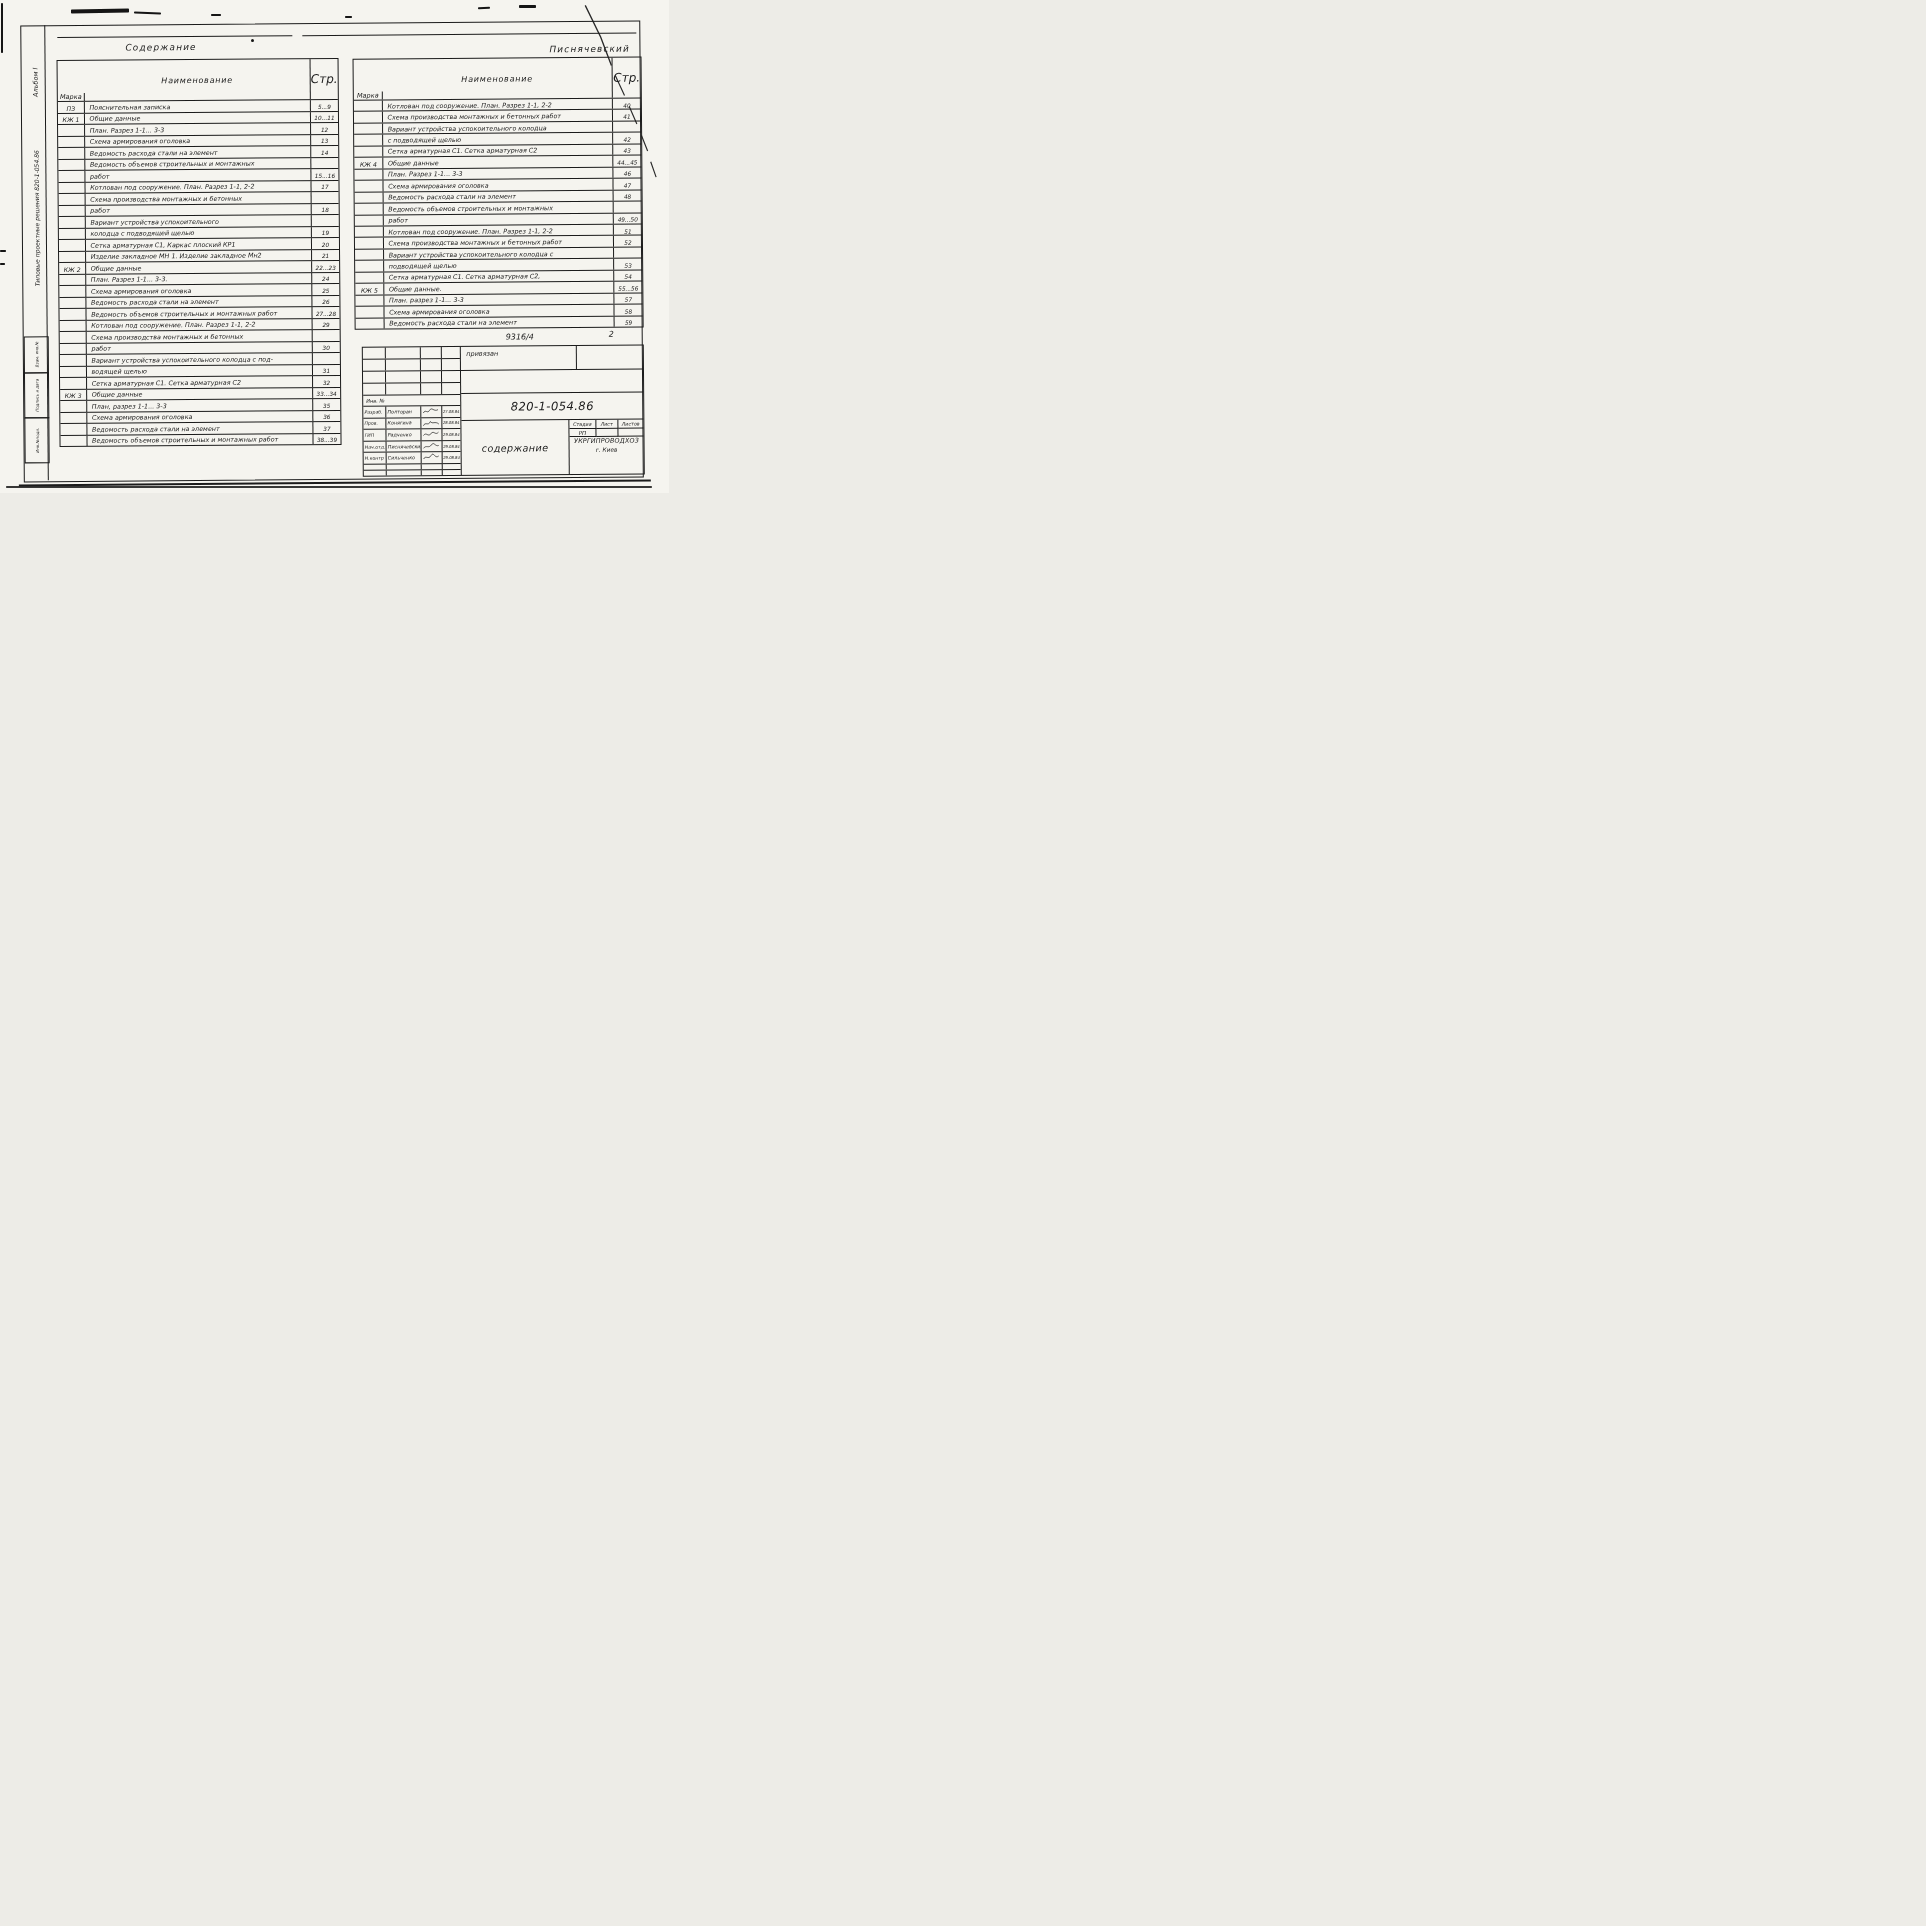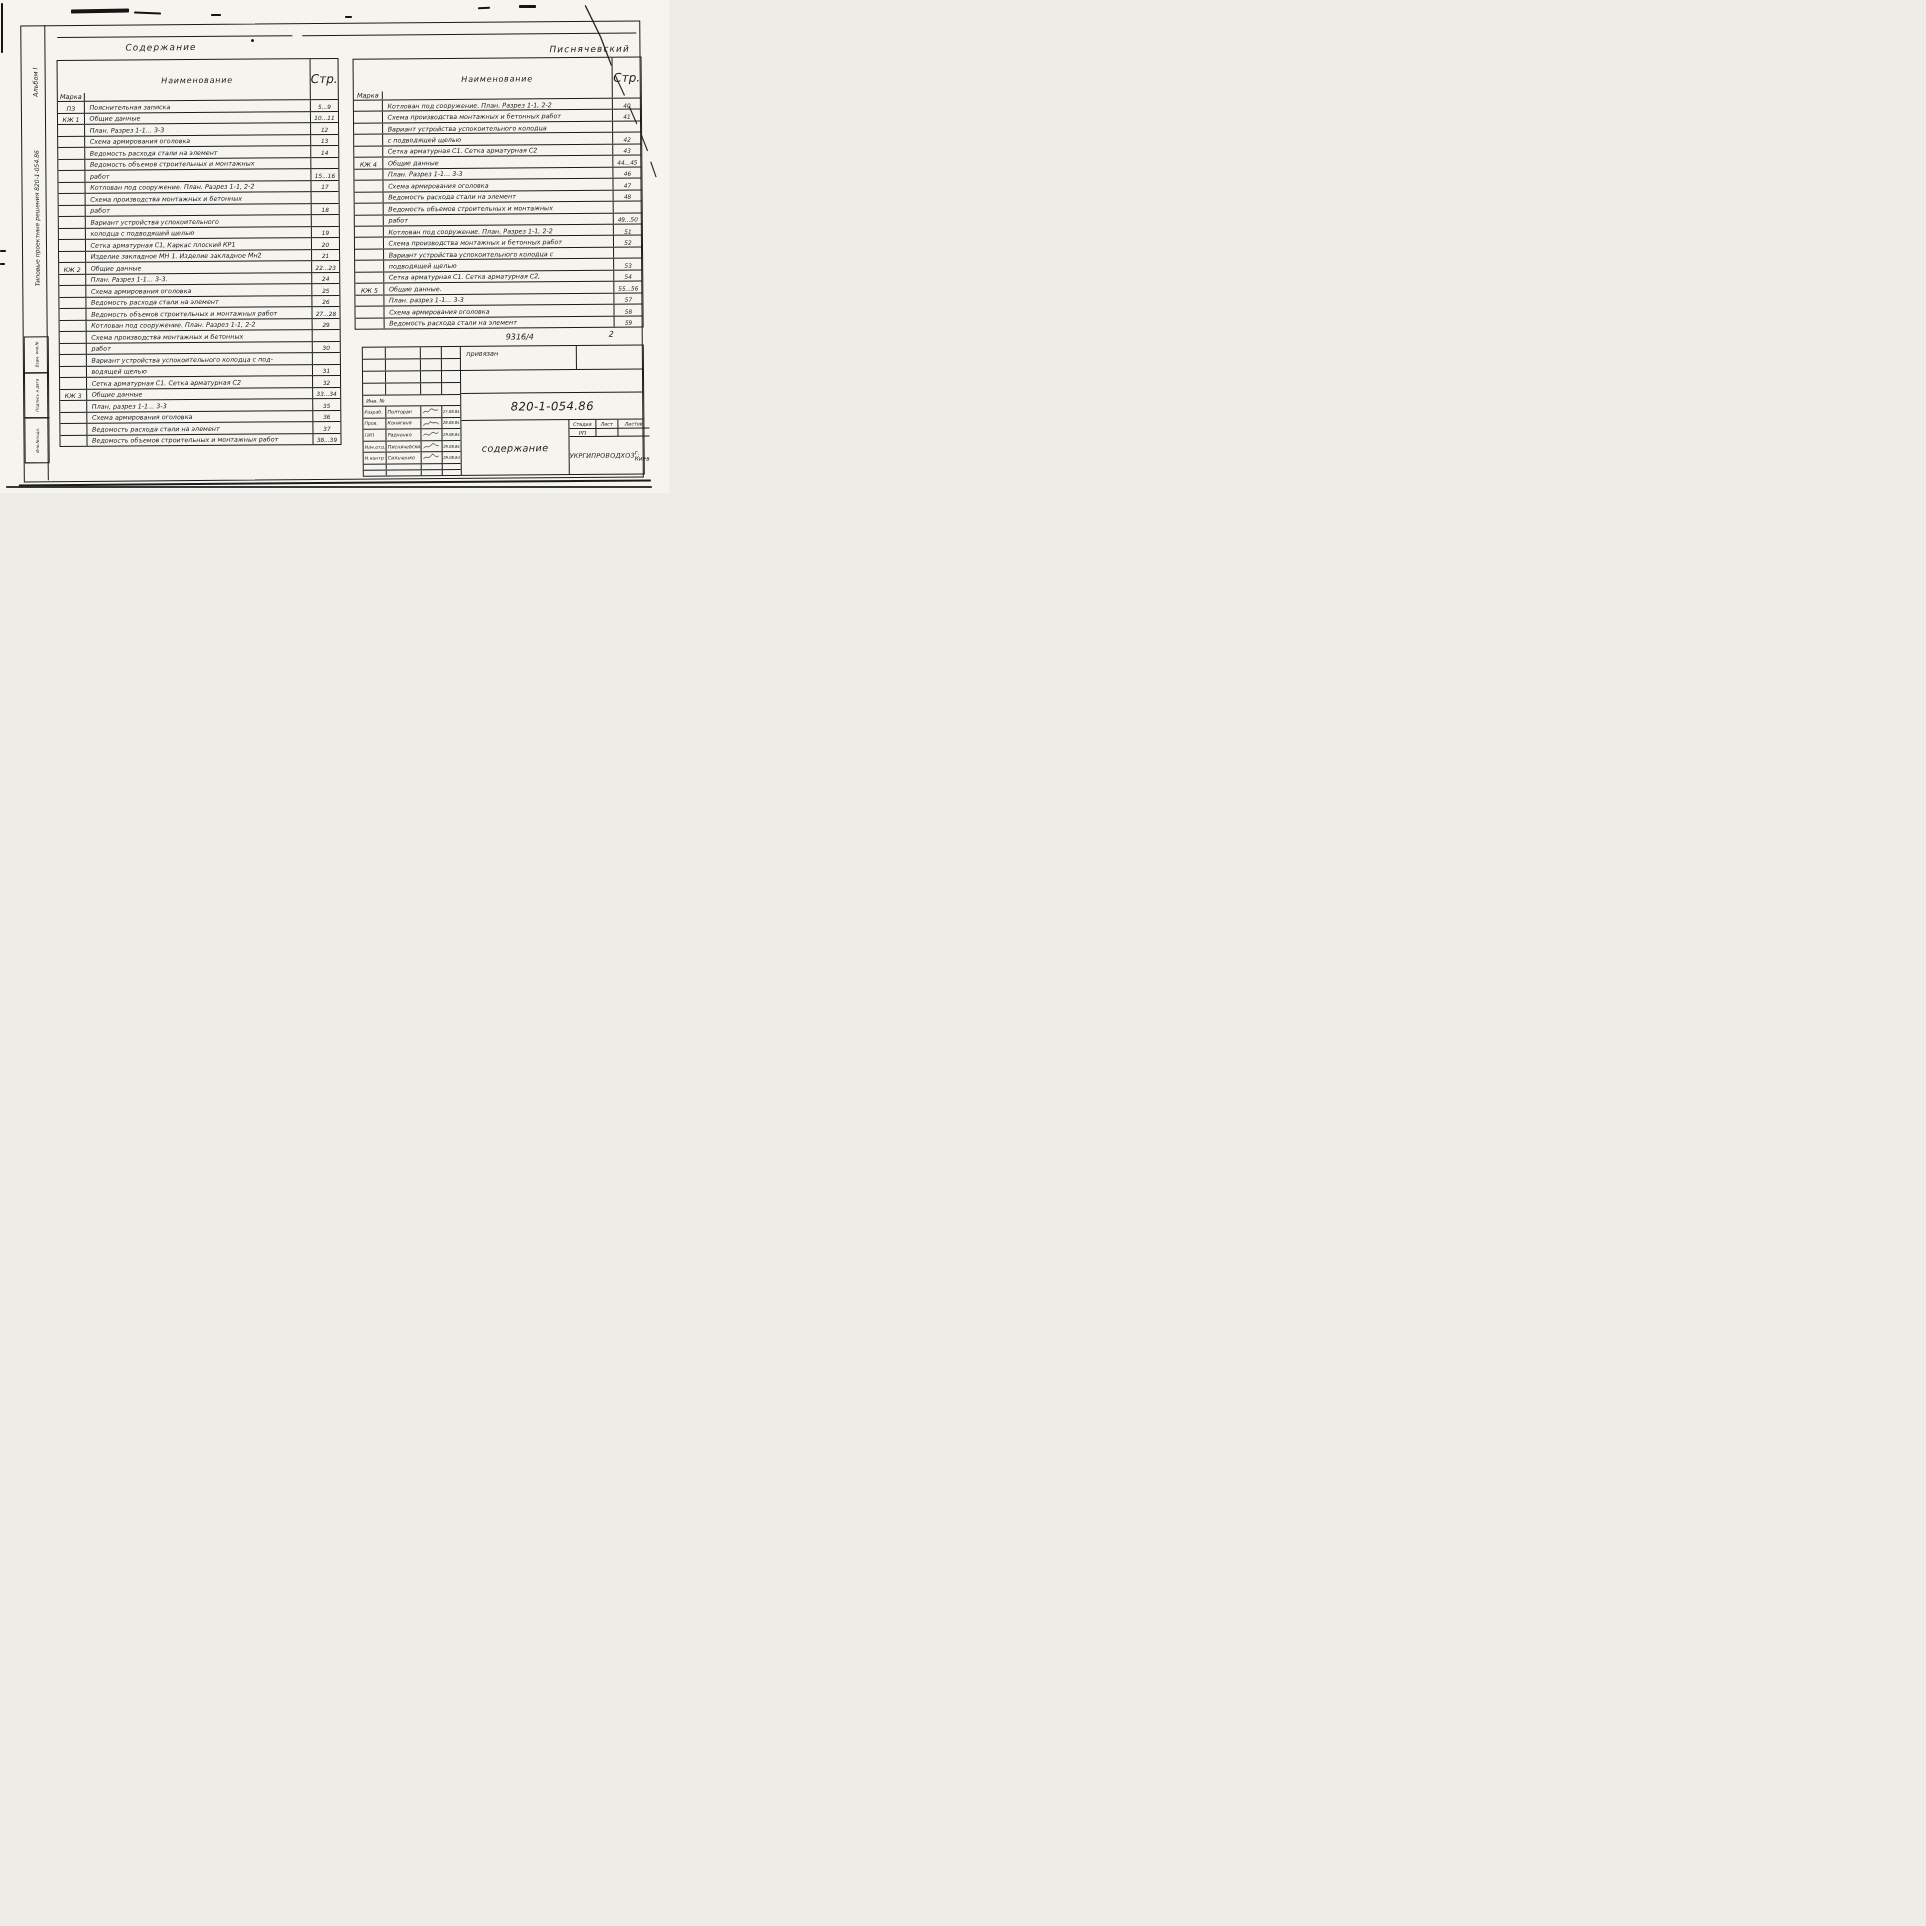--- a/index.html
+++ b/index.html
@@ -60,21 +60,21 @@
   .code-cell{flex:0 0 26px;border-bottom:1px solid var(--ink);display:flex;align-items:center;
              justify-content:center;font-style:italic;font-size:11.6px;letter-spacing:0.4px;}
   .bottom-band{flex:1 1 auto;display:flex;}
   .title-cell{flex:0 0 107px;border-right:1px solid var(--ink);display:flex;align-items:center;
               justify-content:center;font-style:italic;font-size:9.6px;letter-spacing:0.4px;}
   .stagepart{flex:1 1 auto;display:flex;flex-direction:column;}
   .stage-hrow,.stage-vrow{flex:0 0 8.5px;display:grid;grid-template-columns:27px 21.6px 1fr;}
   .stage-hrow>div,.stage-vrow>div{border-right:0.8px solid var(--ink);border-bottom:0.8px solid var(--ink);
       display:flex;align-items:center;justify-content:center;font-style:italic;font-size:4.8px;}
   .stage-hrow>div:last-child,.stage-vrow>div:last-child{border-right:none;}
-  .org-cell{flex:1 1 auto;display:flex;align-items:center;justify-content:center;
+  .org-cell{flex:1 1 auto;display:flex;flex-direction:column;align-items:center;
             font-style:italic;}
   .org-name{font-size:6.4px;letter-spacing:0.2px;}
   .org-city{font-size:5.8px;margin-top:1.5px;}
   .ref-num{position:absolute;font-style:italic;font-size:8px;}
   
   .mbox{position:absolute;left:23px;width:23px;border:1px solid var(--ink);}
   
   .smudge{position:absolute;background:#151515;border-radius:0.8px;}
   .crease{position:absolute;left:0;top:0;width:100%;height:100%;pointer-events:none;}
 </style>

